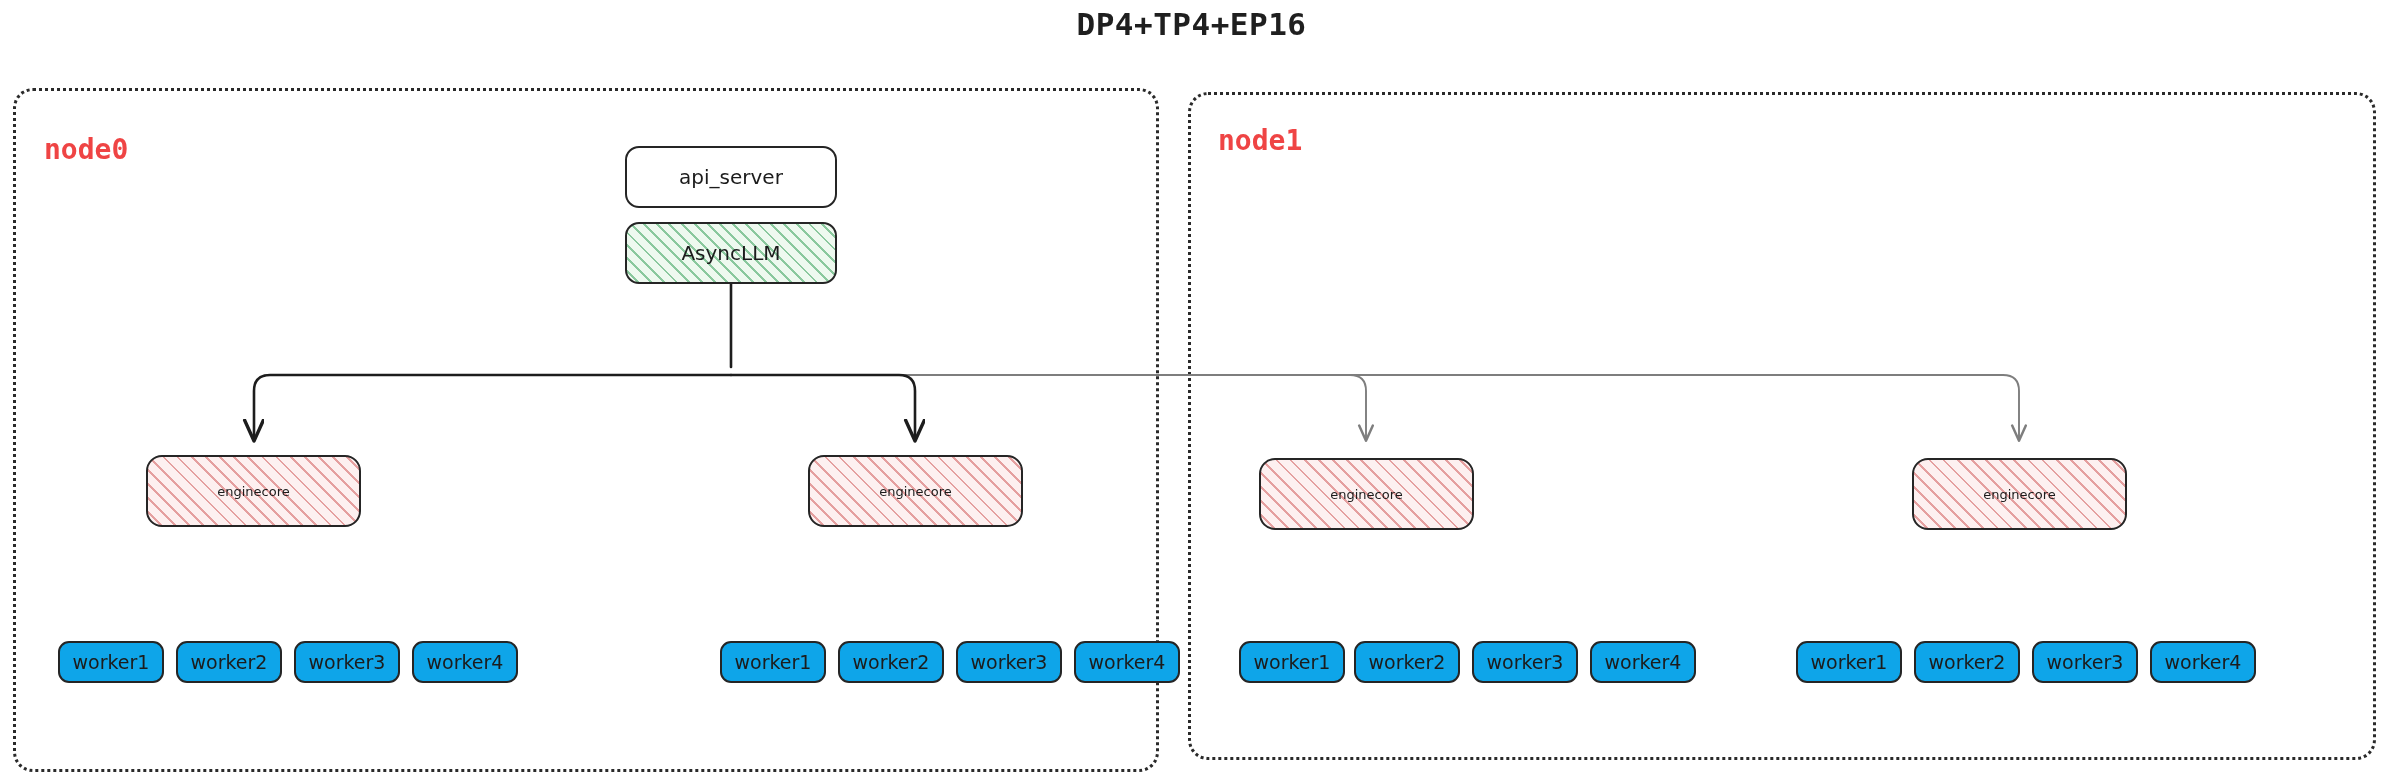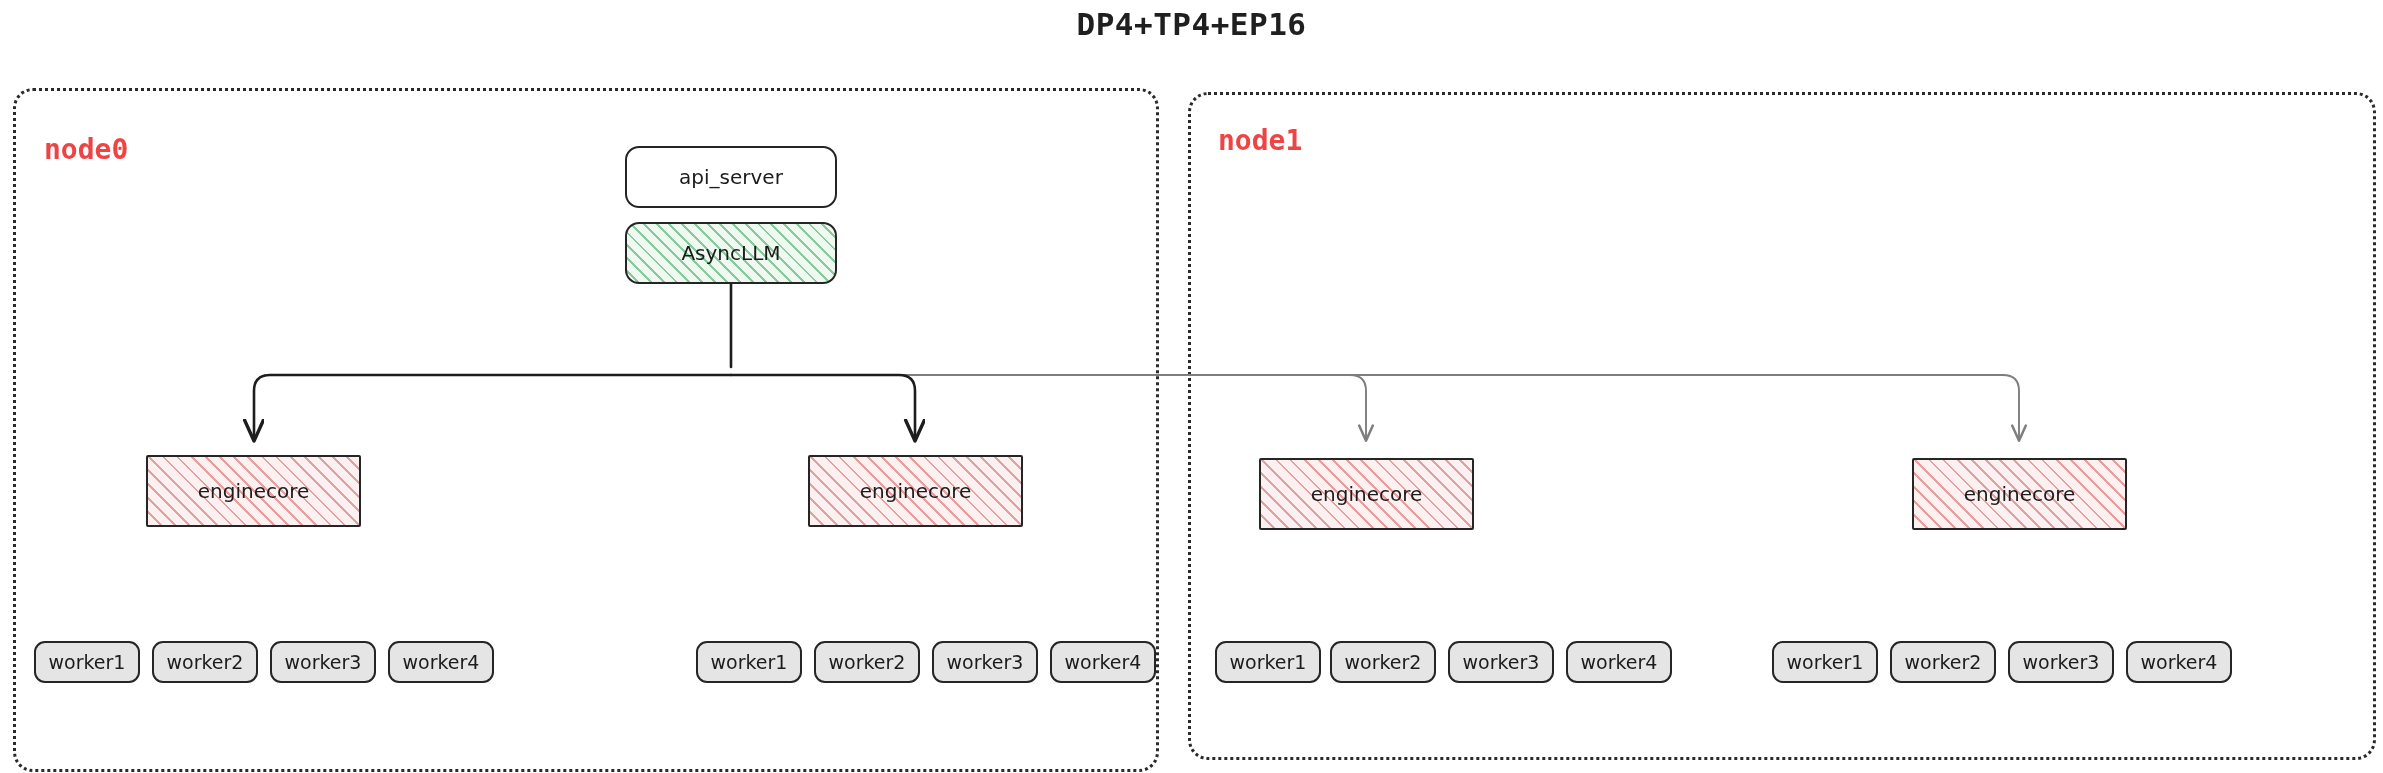--- a/index.html
+++ b/index.html
@@ -74,36 +74,37 @@
     background-color: #eef9ef;
     background-image: repeating-linear-gradient(
         45deg,
         rgba(56,160,90,0.0) 0px,
         rgba(56,160,90,0.0) 7px,
         rgba(56,160,90,0.55) 7px,
         rgba(56,160,90,0.55) 9px);
   }
 
   .box-engine {
-    font-size: 20px;
-    border-radius: 2px;
+    font-size: 13px;
+    border-radius: 16px;
     background-color: #fdf0f0;
     background-image: repeating-linear-gradient(
         45deg,
         rgba(214,110,110,0.0) 0px,
         rgba(214,110,110,0.0) 8px,
         rgba(214,110,110,0.62) 8px,
         rgba(214,110,110,0.62) 10px);
   }
 
   .box-worker {
     font-size: 19px;
     border-radius: 11px;
     border-width: 2.5px;
-    background: #e5e5e5;
+    background: #0ea5e9;
+    margin-left: 24px;
   }
 
   
   #wires {
     position: absolute;
     left: 0;
     top: 0;
     width: 2383px;
     height: 773px;
     pointer-events: none;

